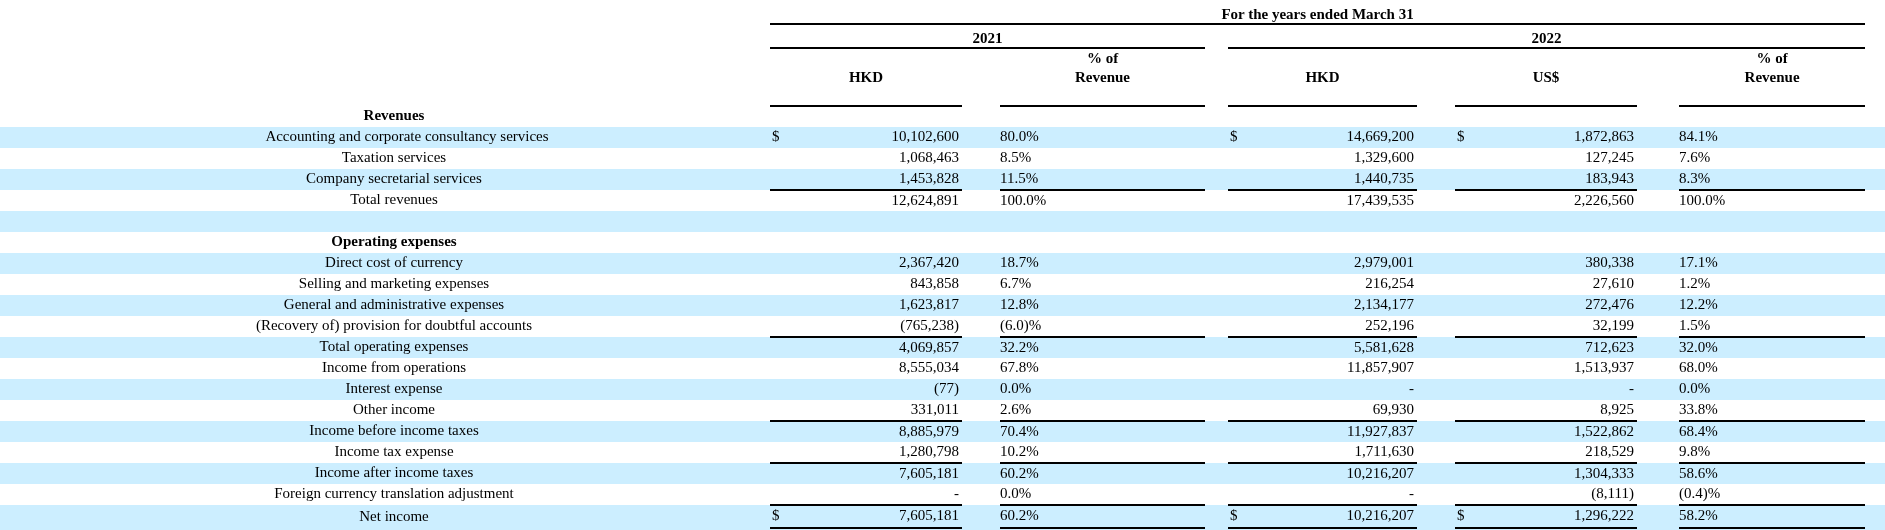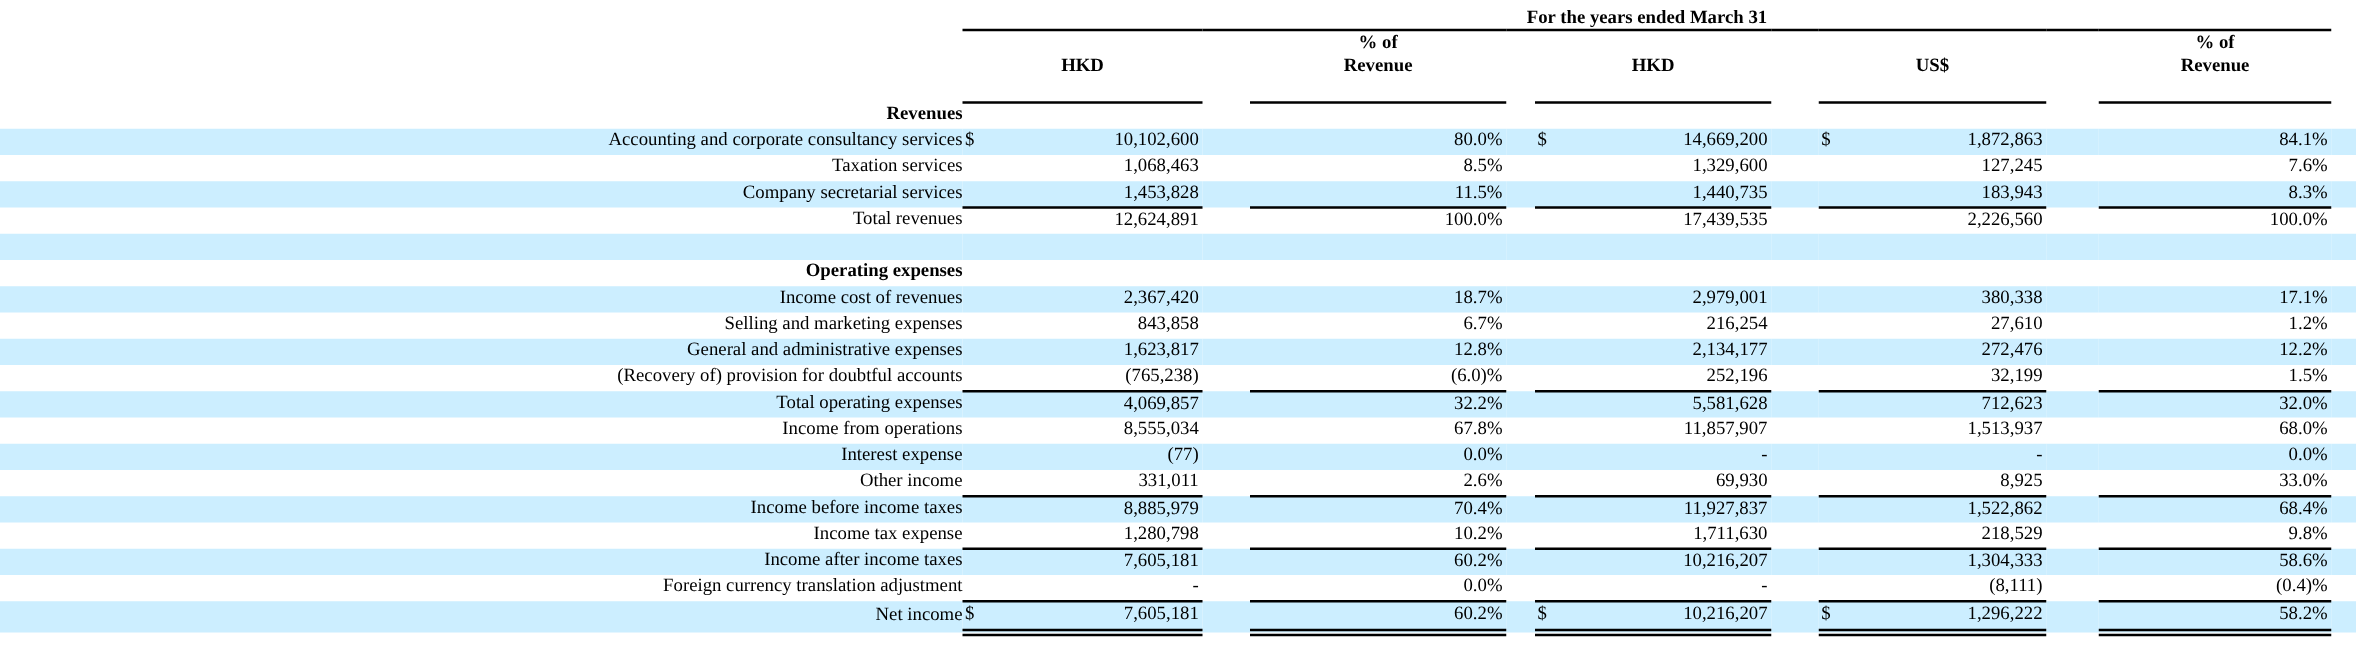--- a/index.html
+++ b/index.html
@@ -36,26 +36,26 @@
   th.title-th { text-align: center; border-bottom: 2px solid #000; font-size: 15px; }
   th.year-th  { text-align: center; border-bottom: 2px solid #000; }
   th.col-th   { text-align: center; border-bottom: 2px solid #000;
                 white-space: pre-line; line-height: 1.25; padding-bottom: 18px; }
 
   tbody tr { height: 21px; }
   tbody td { padding: 0; vertical-align: middle; line-height: 1.15; }
   tr.shade td { background: #cceeff; }
   tr.bold td.label-cell { font-weight: bold; }
 
-  td.label-cell { text-align: right; padding-left: 18px; white-space: nowrap; }
+  td.label-cell { text-align: center; padding-left: 18px; white-space: nowrap; }
   span.lbl.indent { padding-left: 26px; display: inline-block; }
 
   td.money-cell { }
   td.money-cell .wrap { display: flex; justify-content: space-between; align-items: baseline; padding: 0 3px 0 2px; }
-  td.pct-cell { text-align: right; padding-right: 3px; }
+  td.pct-cell { padding-right: 3px; }
 
   tr.rule-single td.ruled { border-bottom: 2px solid #000; }
   tr.rule-double { height: 25px; }
   tr.rule-double td.ruled { border-bottom: 6px double #000; }
 </style>
 </head>
 <body>
 
 <table class="fin">
   <colgroup>
@@ -70,20 +70,27 @@
       <col class="c-gap4">
       <col class="c-pct2">
     <col class="c-rightpad">
   </colgroup>
   <thead>
     <tr class="h-title">
       <th></th>
       <th class="title-th" colspan="9">For the years ended March 31</th>
       <th></th>
     </tr>
+    <tr class="h-years">
+      <th></th>
+      <th class="year-th" colspan="3">2021</th>
+      <th></th>
+      <th class="year-th" colspan="5">2022</th>
+      <th></th>
+    </tr>
     <tr class="h-cols">
       <th></th>
       <th class="col-th">HKD</th>
       <th></th>
       <th class="col-th">% of
 Revenue</th>
       <th></th>
       <th class="col-th">HKD</th>
       <th></th>
       <th class="col-th">US$</th>
@@ -284,21 +291,21 @@
           <div class="wrap">
             <span class="cell cur"></span>
             <span class="cell val"></span>
           </div>
         </td>
     <td></td>
     <td class="pct-cell ruled"><span class="cell"></span></td>
     <td></td>
   </tr>
       <tr class="shade">
-    <td class="label-cell"><span class="lbl">Income cost of revenues</span></td>
+    <td class="label-cell"><span class="lbl">Direct cost of currency</span></td>
     <td class="money-cell ruled">
           <div class="wrap">
             <span class="cell cur"></span>
             <span class="cell val">2,367,420</span>
           </div>
         </td>
     <td></td>
     <td class="pct-cell ruled"><span class="cell">18.7%</span></td>
     <td></td>
     <td class="money-cell ruled">
@@ -504,21 +511,21 @@
           </div>
         </td>
     <td></td>
     <td class="money-cell ruled">
           <div class="wrap">
             <span class="cell cur"></span>
             <span class="cell val">8,925</span>
           </div>
         </td>
     <td></td>
-    <td class="pct-cell ruled"><span class="cell">33.0%</span></td>
+    <td class="pct-cell ruled"><span class="cell">33.8%</span></td>
     <td></td>
   </tr>
       <tr class="shade">
     <td class="label-cell"><span class="lbl">Income before income taxes</span></td>
     <td class="money-cell ruled">
           <div class="wrap">
             <span class="cell cur"></span>
             <span class="cell val">8,885,979</span>
           </div>
         </td>

